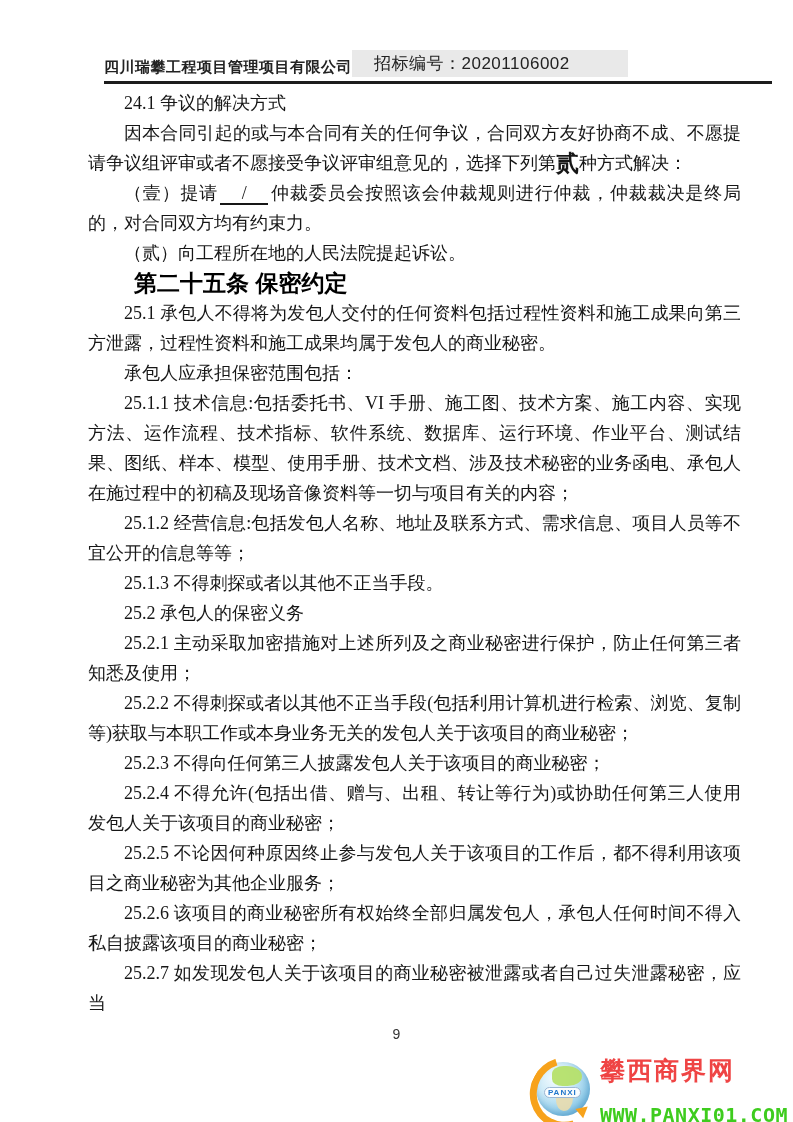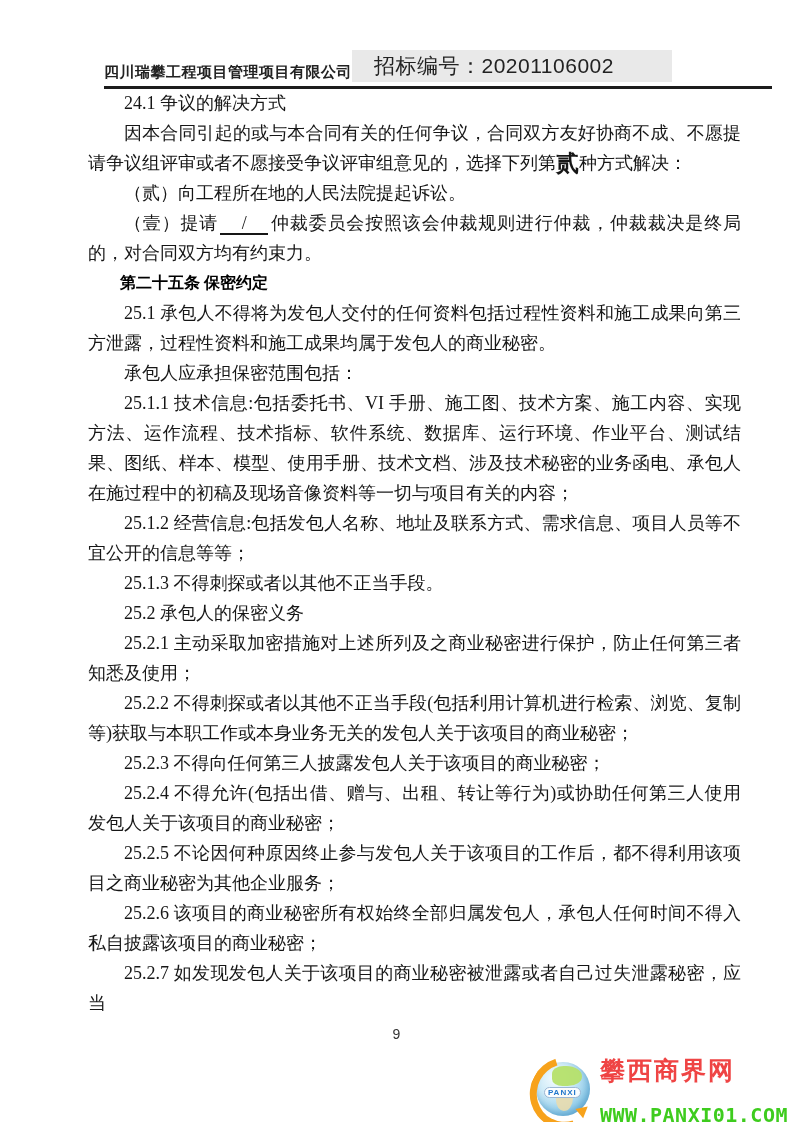--- a/index.html
+++ b/index.html
@@ -9,32 +9,32 @@
   }
   
   .header {
     position:absolute; left:104px; right:21px; top:50px;
     display:flex; align-items:flex-end;
     border-bottom:3px solid #1c1c1c; padding-bottom:4px;
     font-family:"Liberation Sans", sans-serif;
   }
   .header-company { font-size:15px; font-weight:600; color:#222; letter-spacing:.5px; }
   .header-bid {
-    font-size:21px; color:#222; background:#e9e9e9;
+    font-size:17px; color:#222; background:#e9e9e9;
     padding:2px 58px 2px 22px; letter-spacing:.5px;
   }
   
   .content { position:absolute; left:88px; top:88px; width:653px; }
   .para {
     margin:0; text-indent:2em; font-size:18px; line-height:30px;
     text-align:justify; color:#161616; word-break:break-all;
   }
   .para.heading {
-    font-family:Liberation Serif, serif; font-weight:bold;
-    font-size:16px; color:#000;
+    font-family:Liberation Sans, sans-serif; font-weight:bold;
+    font-size:23px; color:#000;
   }
   .seg-plain { }
   .seg-handwritten {
     font-weight:900; font-size:23px; line-height:0; vertical-align:-2px;
     font-family:"Liberation Serif", serif;
   }
   .seg-blank {
     display:inline-block; width:48px; text-indent:0; text-align:center;
     border-bottom:2px solid #161616; line-height:20px; margin:0 2px;
   }
@@ -94,22 +94,22 @@
 <div class="page">
 
   <div class="header">
     <span class="header-company">四川瑞攀工程项目管理项目有限公司</span>
     <span class="header-bid">招标编号：20201106002</span>
   </div>
 
   <div class="content">
       <p class="para"><span class="seg-plain">24.1 争议的解决方式</span></p>
       <p class="para"><span class="seg-plain">因本合同引起的或与本合同有关的任何争议，合同双方友好协商不成、不愿提请争议组评审或者不愿接受争议评审组意见的，选择下列第</span><span class="seg-handwritten">贰</span><span class="seg-plain">种方式解决：</span></p>
+      <p class="para"><span class="seg-plain">（壹）提请</span><span class="seg-blank">/</span><span class="seg-plain">仲裁委员会按照该会仲裁规则进行仲裁，仲裁裁决是终局的，对合同双方均有约束力。</span></p>
       <p class="para"><span class="seg-plain">（贰）向工程所在地的人民法院提起诉讼。</span></p>
-      <p class="para"><span class="seg-plain">（壹）提请</span><span class="seg-blank">/</span><span class="seg-plain">仲裁委员会按照该会仲裁规则进行仲裁，仲裁裁决是终局的，对合同双方均有约束力。</span></p>
       <p class="para heading"><span class="seg-plain">第二十五条 保密约定</span></p>
       <p class="para"><span class="seg-plain">25.1 承包人不得将为发包人交付的任何资料包括过程性资料和施工成果向第三方泄露，过程性资料和施工成果均属于发包人的商业秘密。</span></p>
       <p class="para"><span class="seg-plain">承包人应承担保密范围包括：</span></p>
       <p class="para"><span class="seg-plain">25.1.1 技术信息:包括委托书、VI 手册、施工图、技术方案、施工内容、实现方法、运作流程、技术指标、软件系统、数据库、运行环境、作业平台、测试结果、图纸、样本、模型、使用手册、技术文档、涉及技术秘密的业务函电、承包人在施过程中的初稿及现场音像资料等一切与项目有关的内容；</span></p>
       <p class="para"><span class="seg-plain">25.1.2 经营信息:包括发包人名称、地址及联系方式、需求信息、项目人员等不宜公开的信息等等；</span></p>
       <p class="para"><span class="seg-plain">25.1.3 不得刺探或者以其他不正当手段。</span></p>
       <p class="para"><span class="seg-plain">25.2 承包人的保密义务</span></p>
       <p class="para"><span class="seg-plain">25.2.1 主动采取加密措施对上述所列及之商业秘密进行保护，防止任何第三者知悉及使用；</span></p>
       <p class="para"><span class="seg-plain">25.2.2 不得刺探或者以其他不正当手段(包括利用计算机进行检索、浏览、复制等)获取与本职工作或本身业务无关的发包人关于该项目的商业秘密；</span></p>
       <p class="para"><span class="seg-plain">25.2.3 不得向任何第三人披露发包人关于该项目的商业秘密；</span></p>

